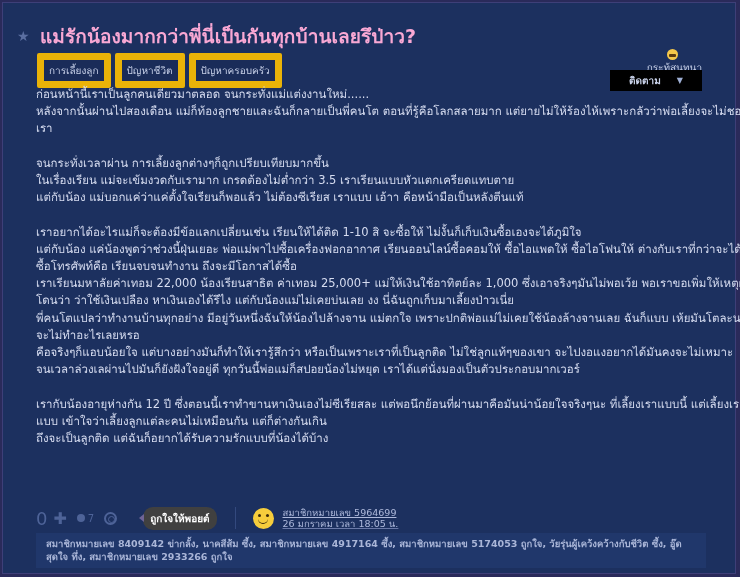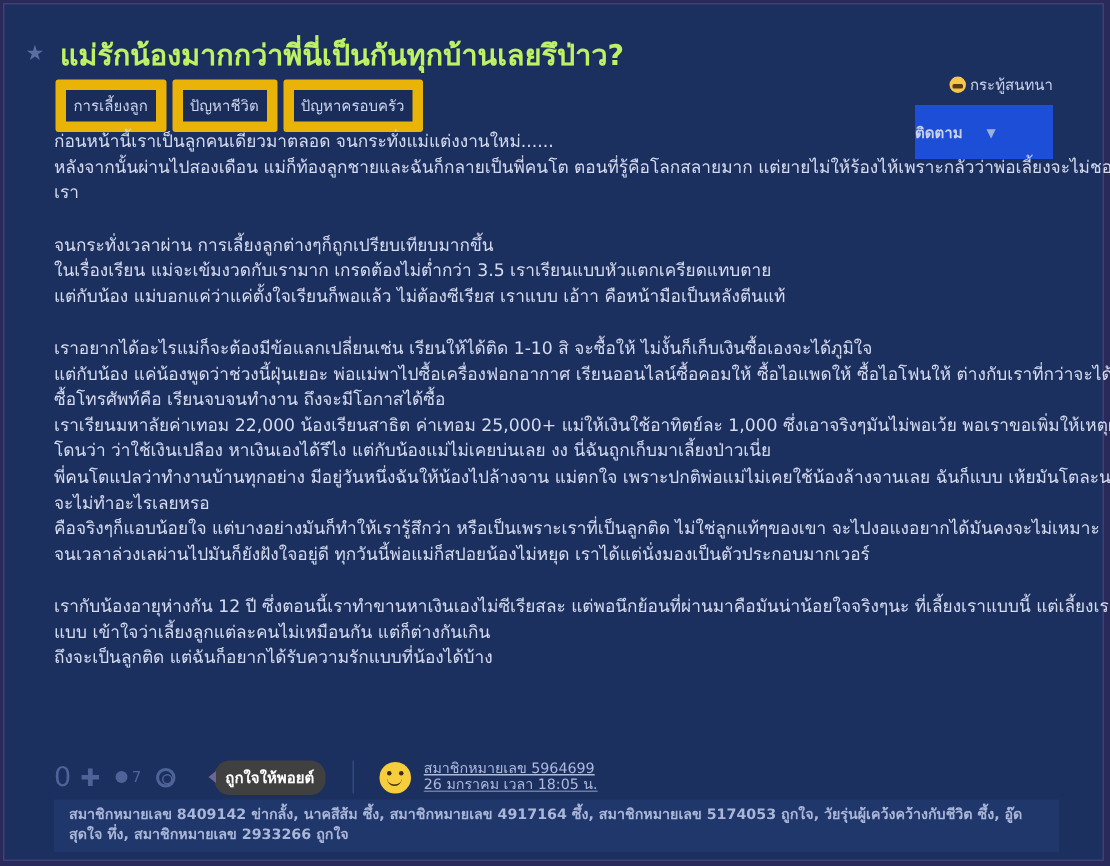--- a/index.html
+++ b/index.html
@@ -25,21 +25,21 @@
       display: flex; align-items: center;
     }
     .star-icon {
       width: 14px; height: 14px;
       margin-right: 9px;
       color: #5a6ea0;
       font-size: 14px;
       line-height: 14px;
     }
     .title {
-      color: #bef264;
+      color: #f9a8d4;
       font-size: 19px;
       font-weight: bold;
       letter-spacing: 0.1px;
     }
     .tags {
       position: absolute;
       left: 34px; top: 50px;
       display: flex; gap: 4px;
     }
     .tag {
@@ -50,45 +50,46 @@
       padding: 3px 5px 3px 5px;
       border-radius: 2px;
       cursor: pointer;
     }
     .meta-right {
       position: absolute;
       right: 33px; top: 46px;
       display: flex; align-items: center;
       color: #c9d2ea;
       font-size: 10px;
+      flex-direction: column;
     }
     .emoji-small {
       width: 11px; height: 11px;
       border-radius: 50%;
       background: #f5c84a;
       margin-right: 3px;
       position: relative;
     }
     .emoji-small::after {
       content: "";
       position: absolute;
       left: 2px; top: 5px;
       width: 7px; height: 3px;
       background: #5a3a10;
       border-radius: 1px;
     }
     .follow-btn {
       position: absolute;
       right: 33px; top: 67px;
-      width: 92px; height: 36px;
-      background: #1d4ed8;
+      width: 92px; height: 21px;
+      background: #000000;
       color: #c9d2ea;
       font-size: 10px;
       font-weight: bold;
-      display: flex; align-items: center; justify-content: flex-start;
+      display: flex; align-items: center; justify-content: center;
       gap: 16px;
       cursor: pointer;
     }
     .caret-down-icon {
       font-size: 8px;
       color: #9fb0d6;
     }
     .body {
       position: absolute;
       left: 33px; top: 83px;

